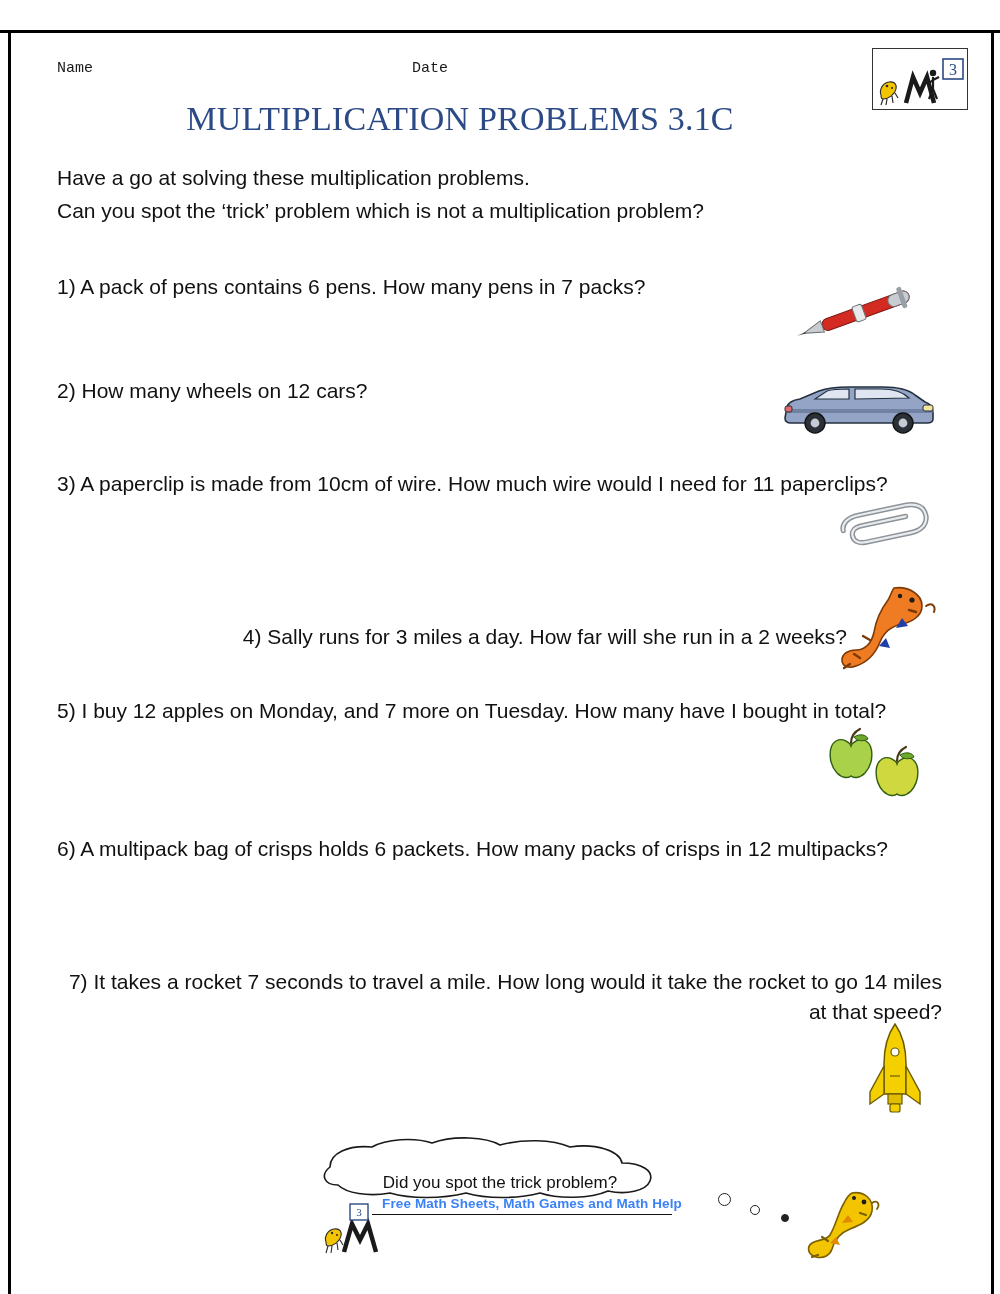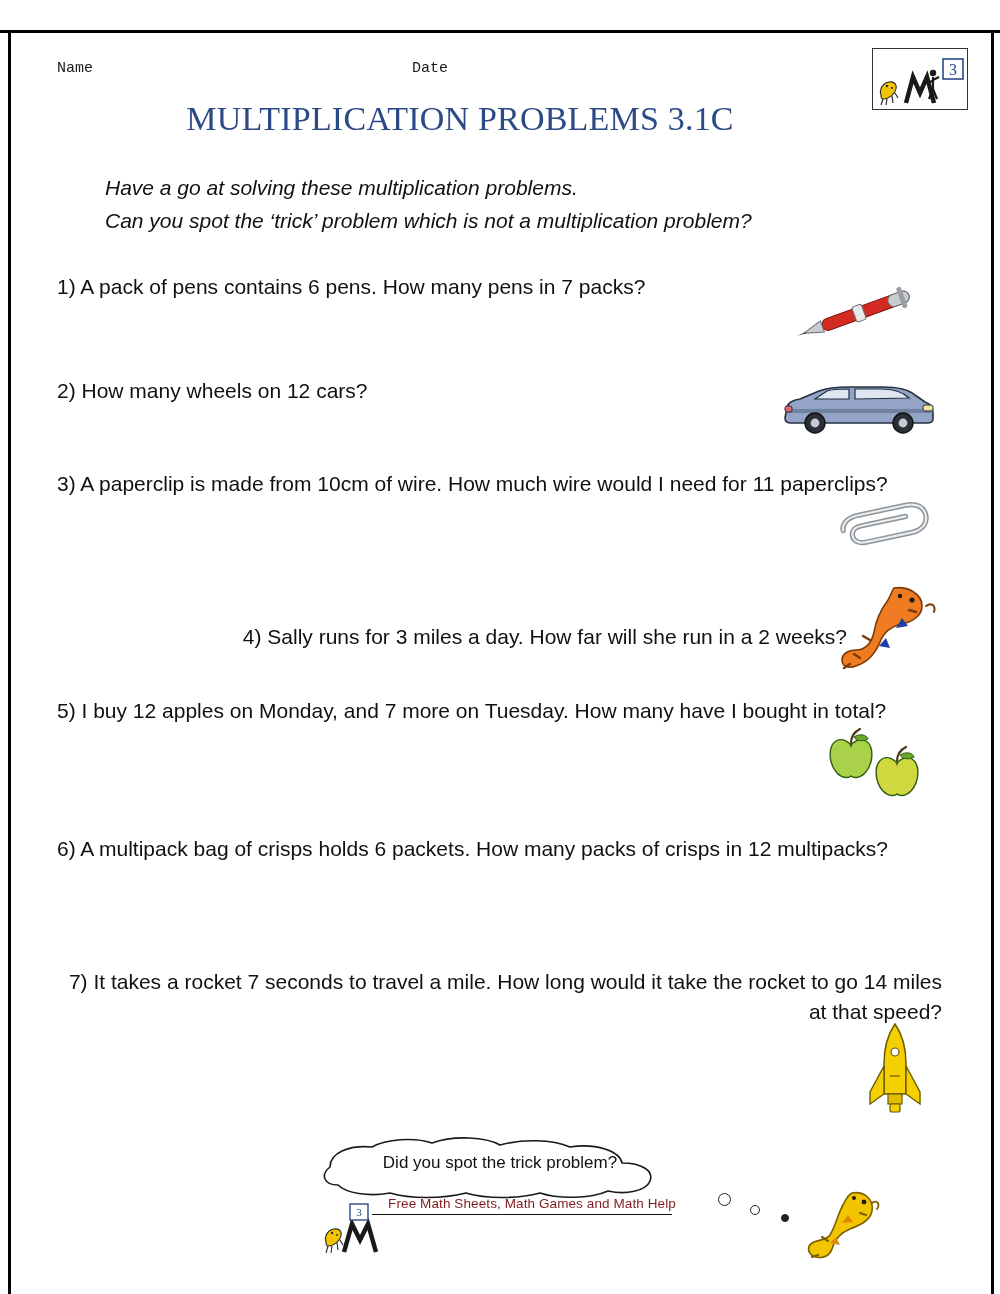--- a/index.html
+++ b/index.html
@@ -80,27 +80,25 @@
   }
   .logo-inner {
     position: relative;
     width: 100%;
     height: 100%;
   }
 
   .intro {
     position: absolute;
     left: 57px;
-    top: 172px;
+    top: 162px;
     width: 880px;
-    font-style: italic;
     font-size: 21px;
     line-height: 1.55;
     color: #111;
-    margin-left: 48px;
   }
 
   .problems {
     position: absolute;
     left: 57px;
     top: 272px;
     width: 890px;
   }
   .problem {
     font-size: 21px;
@@ -136,40 +134,40 @@
   .bubble {
     position: absolute;
     left: 290px;
     top: 1137px;
     width: 420px;
     height: 62px;
   }
   .bubble-text {
     position: absolute;
     left: 0;
-    top: 16px;
+    top: 36px;
     width: 420px;
     text-align: center;
     font-size: 17px;
     color: #111;
     z-index: 3;
   }
 
   
   .footer {
     position: absolute;
     left: 320px;
     top: 1196px;
     width: 400px;
     text-align: center;
   }
   .footer-tag {
     font-size: 13.5px;
-    font-weight: normal;
-    color: #7f1d1d;
+    font-weight: bold;
+    color: #3b82f6;
     letter-spacing: 0.1px;
     margin-left: 24px;
   }
   .footer-rule {
     width: 300px;
     height: 1px;
     background: #111;
     margin: 3px 0 2px 52px;
   }
   .footer-site {

